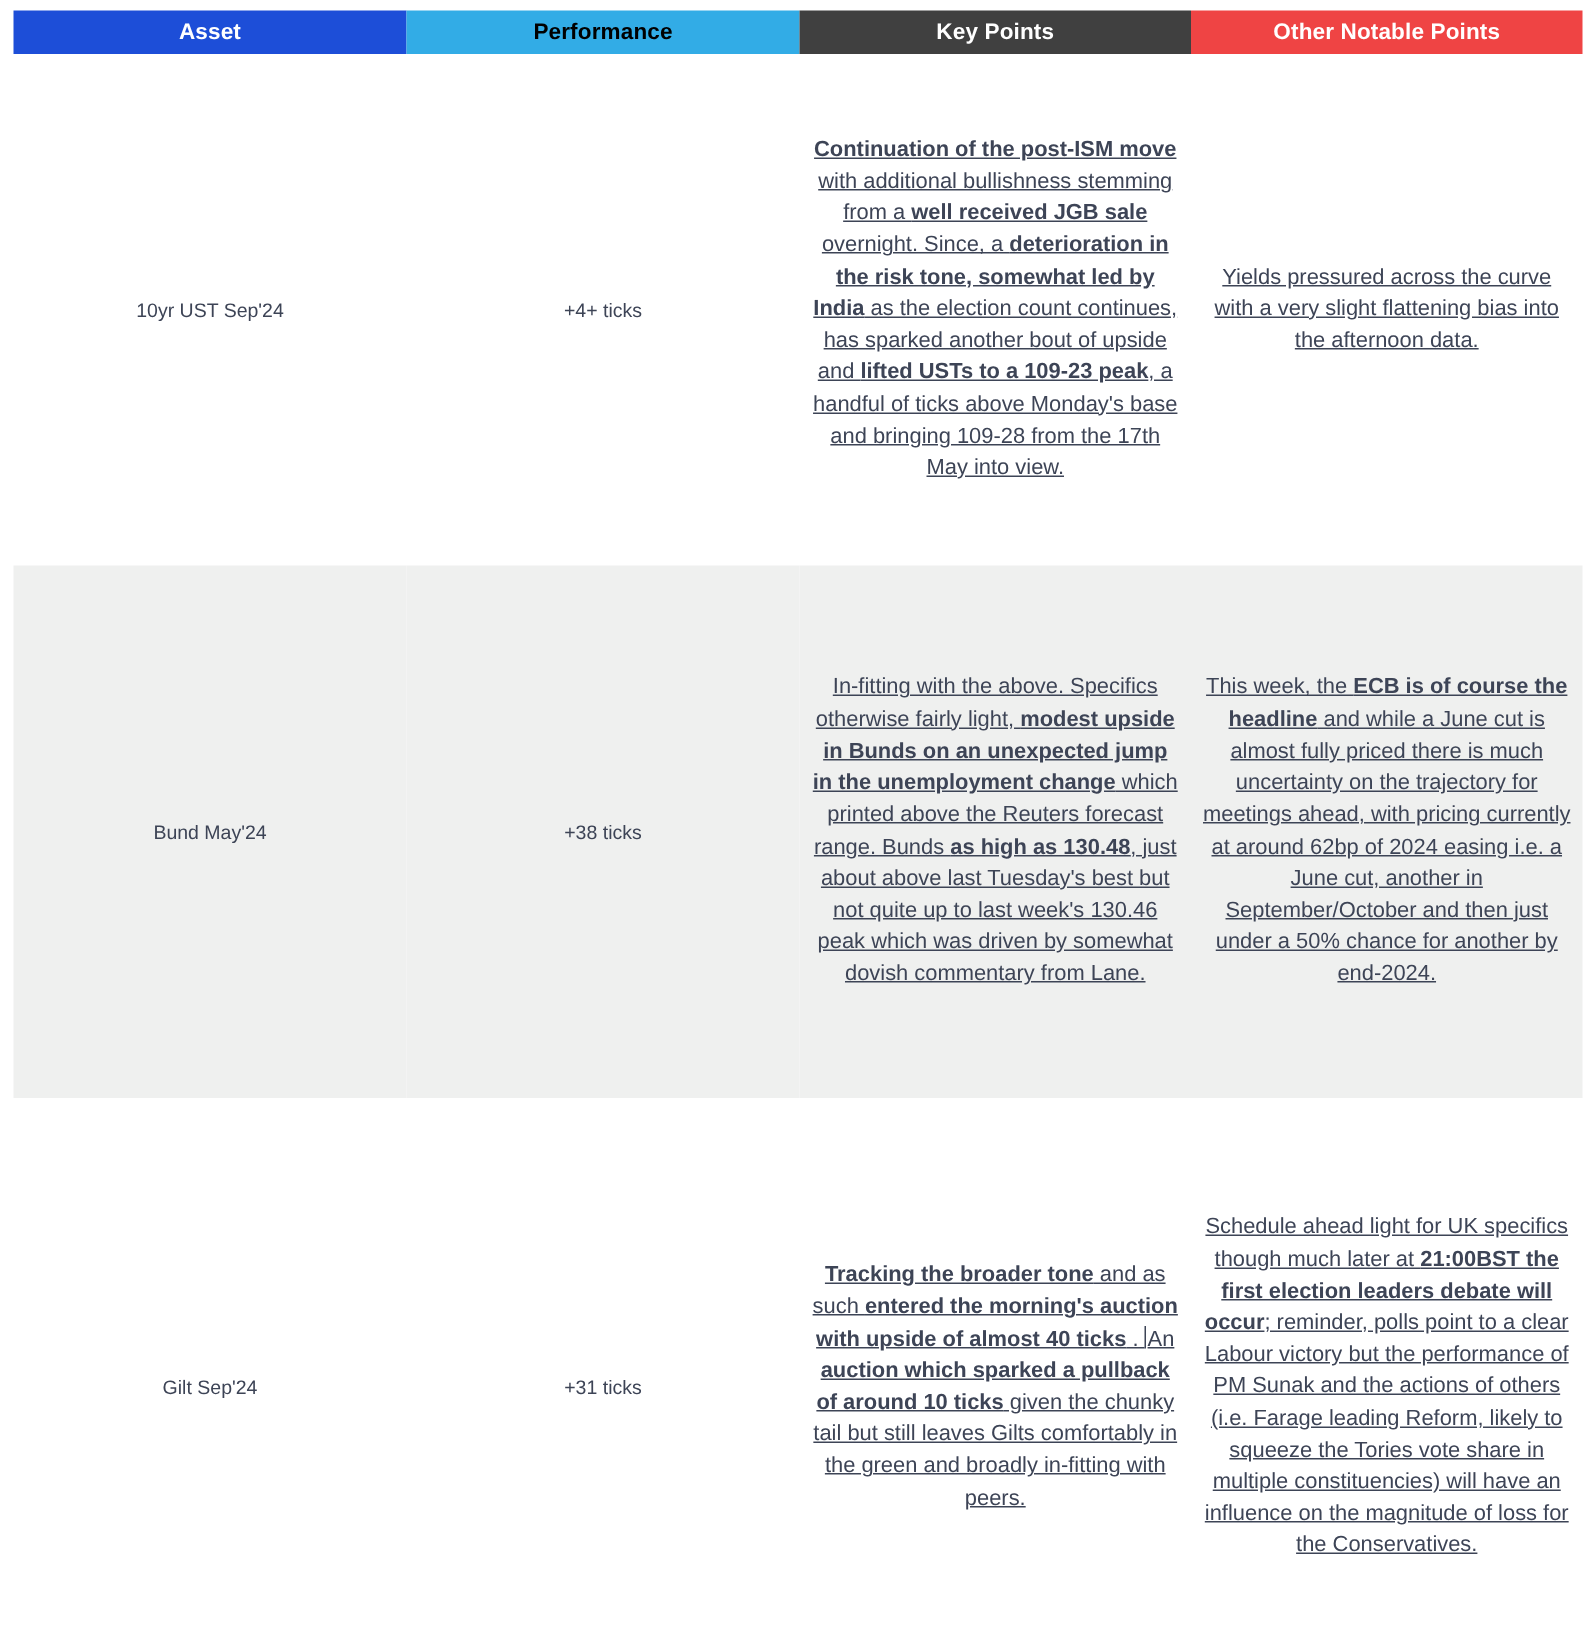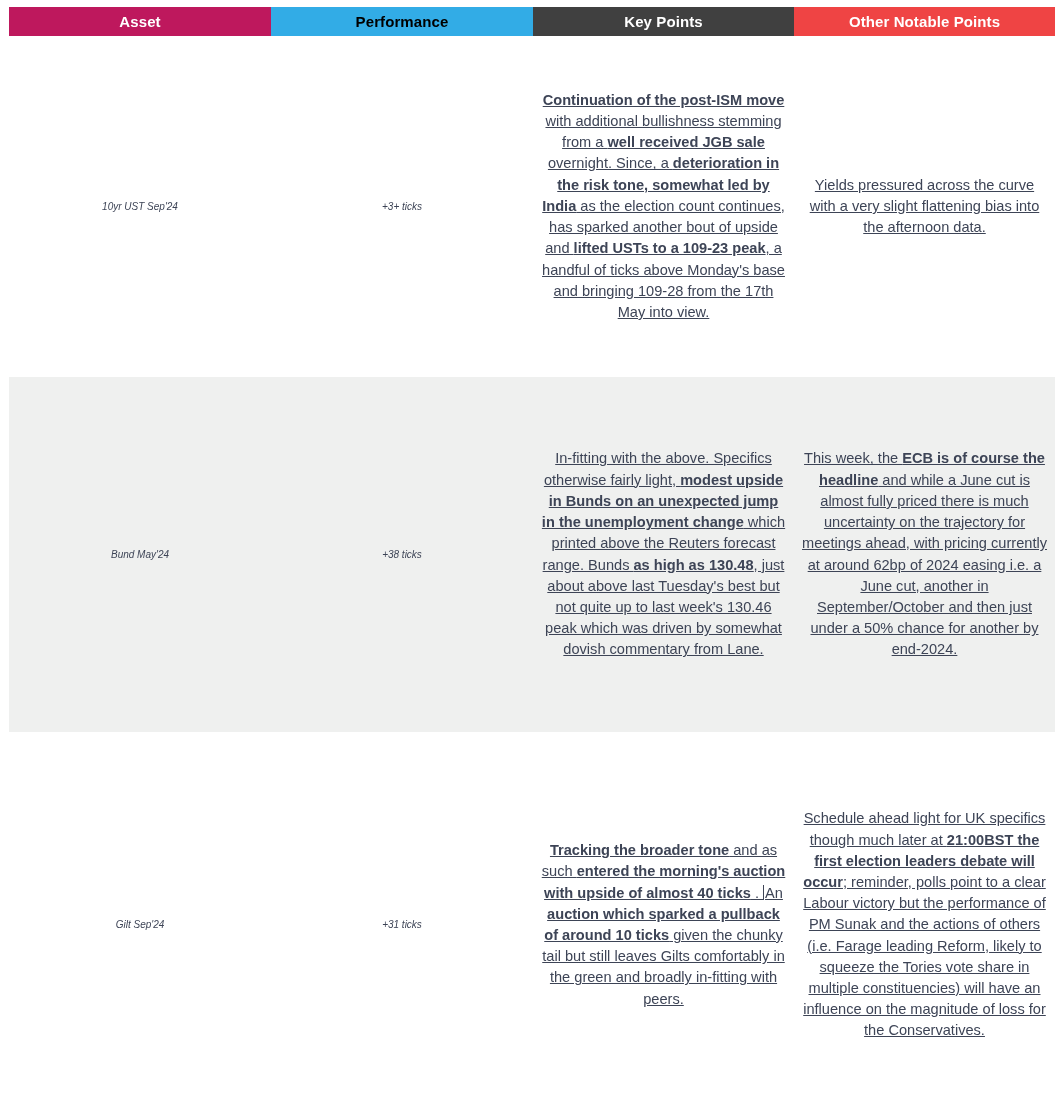--- a/index.html
+++ b/index.html
@@ -49,23 +49,22 @@
     text-align: center;
     vertical-align: middle;
     border: 0;
     padding: 7px 9px;
     word-wrap: break-word;
   }
   tbody tr.row-white td { background: #ffffff; }
   tbody tr.row-gray  td { background: #eff0ef; }
 
   td.cell-asset, td.cell-perf {
-    font-size: 10px;
+    font-size: 13px;
     white-space: nowrap;
-    font-style: italic;
   }
   td.cell-key, td.cell-other {
     padding-left: 8px;
     padding-right: 8px;
     text-decoration: underline;
   }
   .cell-key .para, .cell-other .para { margin: 0; }
   b, strong { font-weight: bold; }
 
   
@@ -89,30 +88,30 @@
 <div class="table-wrap">
   <table class="data-table">
     <colgroup>
       <col class="c-asset">
       <col class="c-perf">
       <col class="c-key">
       <col class="c-other">
     </colgroup>
     <thead>
       <tr>
-        <th style="background: #be185d; color: rgb(255, 255, 255);">Asset</th>
+        <th style="background: #1d4ed8; color: rgb(255, 255, 255);">Asset</th>
         <th style="background: rgb(50, 172, 230); color: #000000;">Performance</th>
         <th style="background: #404040; color: rgb(255, 255, 255);">Key Points</th>
         <th style="background: #ef4444; color: rgb(255, 255, 255);">Other Notable Points</th>
       </tr>
     </thead>
     <tbody>
       <tr class="row-white r1">
         <td class="cell-asset" style="color: rgb(61, 68, 86);">10yr UST Sep'24</td>
-        <td class="cell-perf" style="color: rgb(61, 68, 86);">+3+ ticks</td>
+        <td class="cell-perf" style="color: rgb(61, 68, 86);">+4+ ticks</td>
         <td class="cell-key" style="color: rgb(61, 68, 86);"><span class="para"><b>Continuation of the post-ISM move</b><span> with additional bullishness stemming from a </span><b>well received JGB sale</b><span> overnight. Since, a </span><b>deterioration in the risk tone, somewhat led by India</b><span> as the election count continues, has sparked another bout of upside and </span><b>lifted USTs to a 109-23 peak</b><span>, a handful of ticks above Monday's base and bringing 109-28 from the 17th May into view.</span></span></td>
         <td class="cell-other" style="color: rgb(61, 68, 86);"><span class="para"><span>Yields pressured across the curve with a very slight flattening bias into the afternoon data.</span></span></td>
       </tr>
       <tr class="row-gray r2">
         <td class="cell-asset" style="background: rgb(239, 240, 239); color: rgb(61, 68, 86);">Bund May'24</td>
         <td class="cell-perf" style="background: rgb(239, 240, 239); color: rgb(61, 68, 86);">+38 ticks</td>
         <td class="cell-key" style="background: rgb(239, 240, 239); color: rgb(61, 68, 86);"><span class="para"><span>In-fitting with the above. Specifics otherwise fairly light, </span><b>modest upside in Bunds on an unexpected jump in the unemployment change</b><span> which printed above the Reuters forecast range. Bunds </span><b>as high as 130.48</b><span>, just about above last Tuesday's best but not quite up to last week's 130.46 peak which was driven by somewhat dovish commentary from Lane.</span></span></td>
         <td class="cell-other" style="background: rgb(239, 240, 239); color: rgb(61, 68, 86);"><span class="para"><span>This week, the </span><b>ECB is of course the headline</b><span> and while a June cut is almost fully priced there is much uncertainty on the trajectory for meetings ahead, with pricing currently at around 62bp of 2024 easing i.e. a June cut, another in September/October and then just under a 50% chance for another by end-2024.</span></span></td>
       </tr>
       <tr class="row-white r3">

